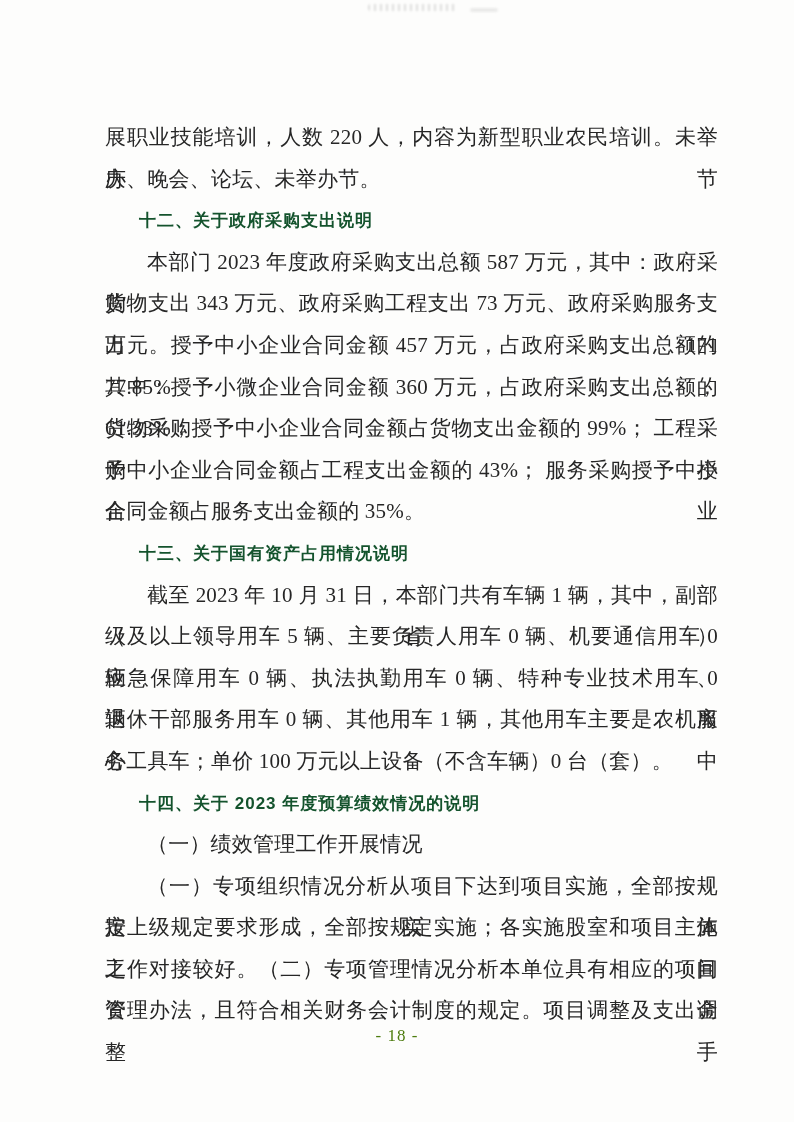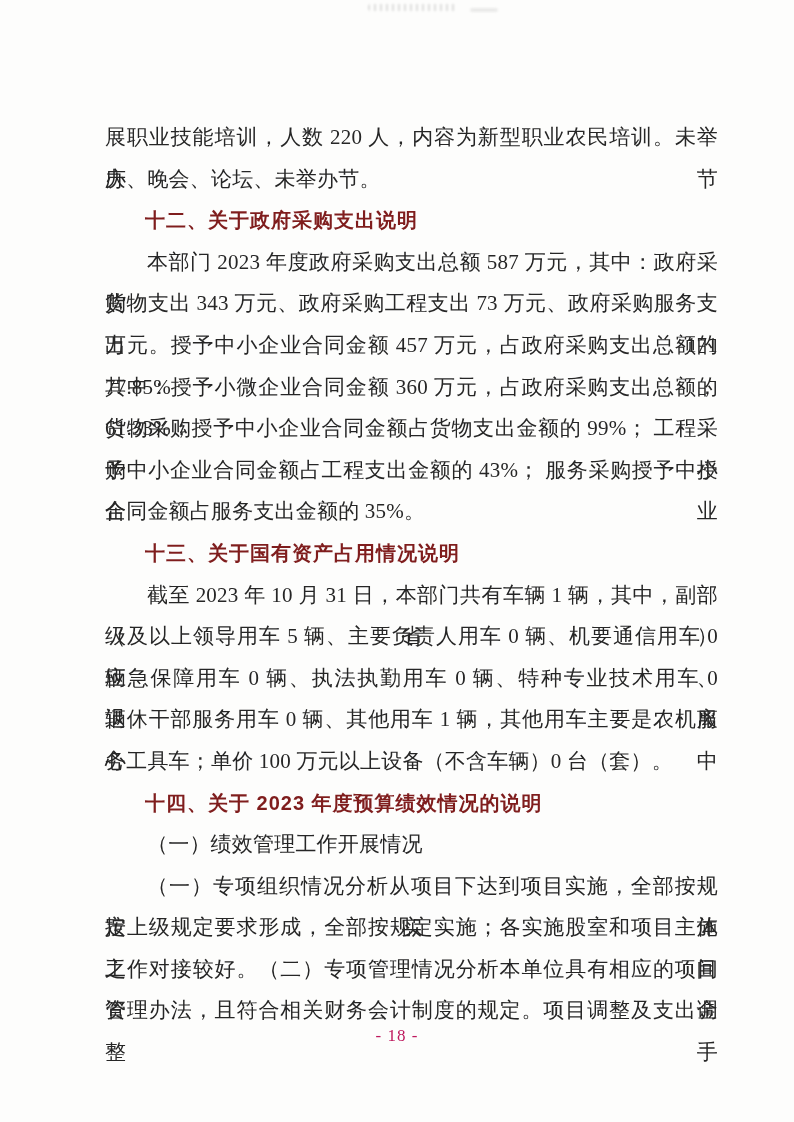--- a/index.html
+++ b/index.html
@@ -52,32 +52,32 @@
   .line.justify {
     white-space: normal;
     text-align: justify;
     text-align-last: justify;
     text-justify: inter-character;
   }
   .line.indent { text-indent: 2em; font-family: Liberation Serif, serif; }
   .line.heading {
     font-family: "Liberation Sans", "DejaVu Sans", sans-serif;
     font-weight: 700;
-    font-size: 20px;
-    color: #7f1d1d;
+    font-size: 17px;
+    color: #14532d;
     letter-spacing: 1px;
   }
   .footer {
     position: absolute;
     left: 0;
     top: 1026px;
     width: 100%;
     text-align: center;
     font-size: 17px;
-    color: #be185d;
+    color: #4d7c0f;
     letter-spacing: 1px;
   }
 </style>
 </head>
 <body>
 
 <div class="page">
   <div class="scan-artifact"></div>
   <div class="scan-artifact2"></div>
   <div class="content">

